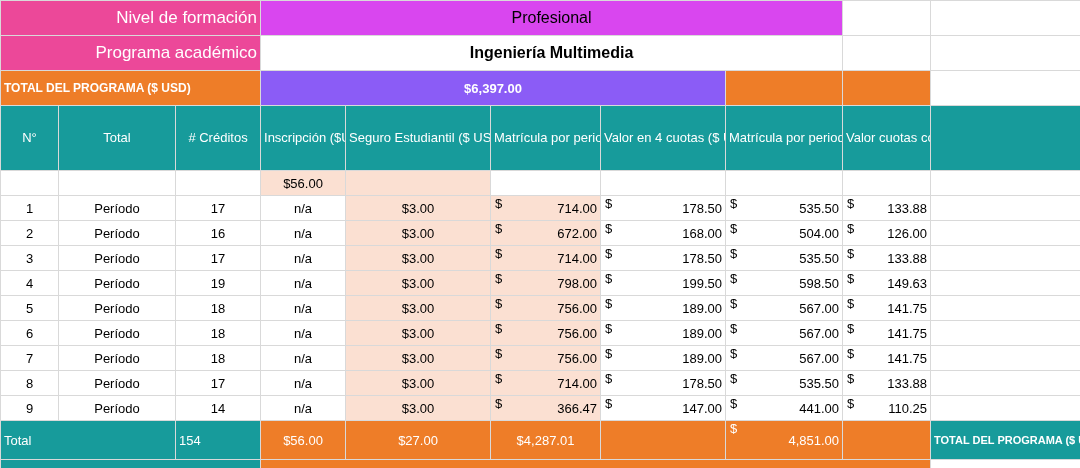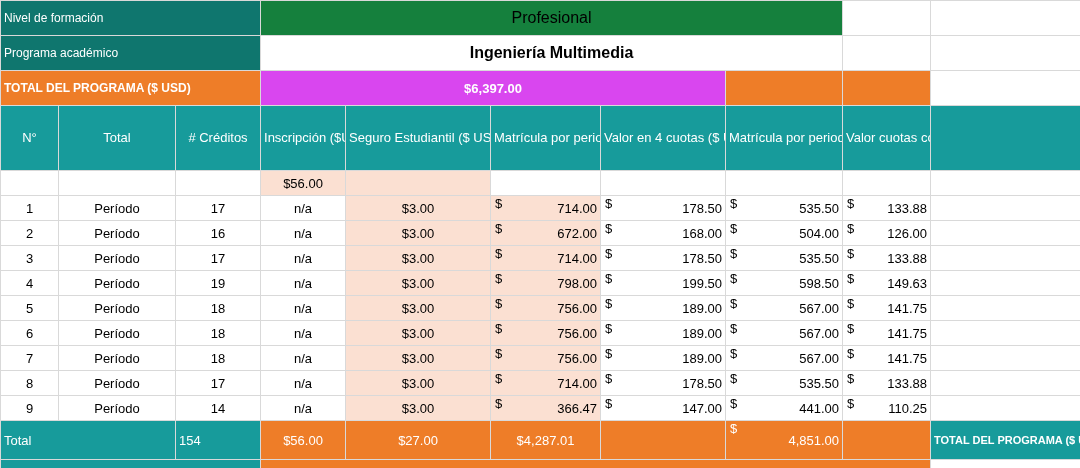--- a/index.html
+++ b/index.html
@@ -35,50 +35,50 @@
     background: #fbe0d2;
     color: #000000;
   }
   .c { text-align: center; }
   .blank { background: #ffffff; }
   
   .row-nivel td, .row-programa td {
     height: 32px;
   }
   .lbl-cell {
-    background: #0f766e;
-    color: #ffffff;
-    text-align: left;
+    background: #ec4899;
+    color: #ffffff;
+    text-align: right;
     padding-left: 8px;
-    font-size: 12px;
+    font-size: 17px;
   }
   .val-nivel {
     text-align: center;
     font-size: 16px;
-    background: #15803d;
+    background: #d946ef;
   }
   .val-programa {
     text-align: center;
     font-size: 16px;
     font-weight: bold;
     background: #ffffff;
   }
   .row-total-prog td {
     height: 32px;
   }
   .total-prog-lbl {
     background: #ee7d28;
     color: #ffffff;
     font-weight: bold;
     font-size: 12px;
     text-align: left;
     padding-left: 8px;
   }
   .total-prog-val {
-    background: #d946ef;
+    background: #8b5cf6;
     color: #ffffff;
     font-weight: bold;
     text-align: center;
     font-size: 13px;
   }
   .row-head td {
     height: 62px;
     background: #179b9b;
     color: #ffffff;
     text-align: center;

